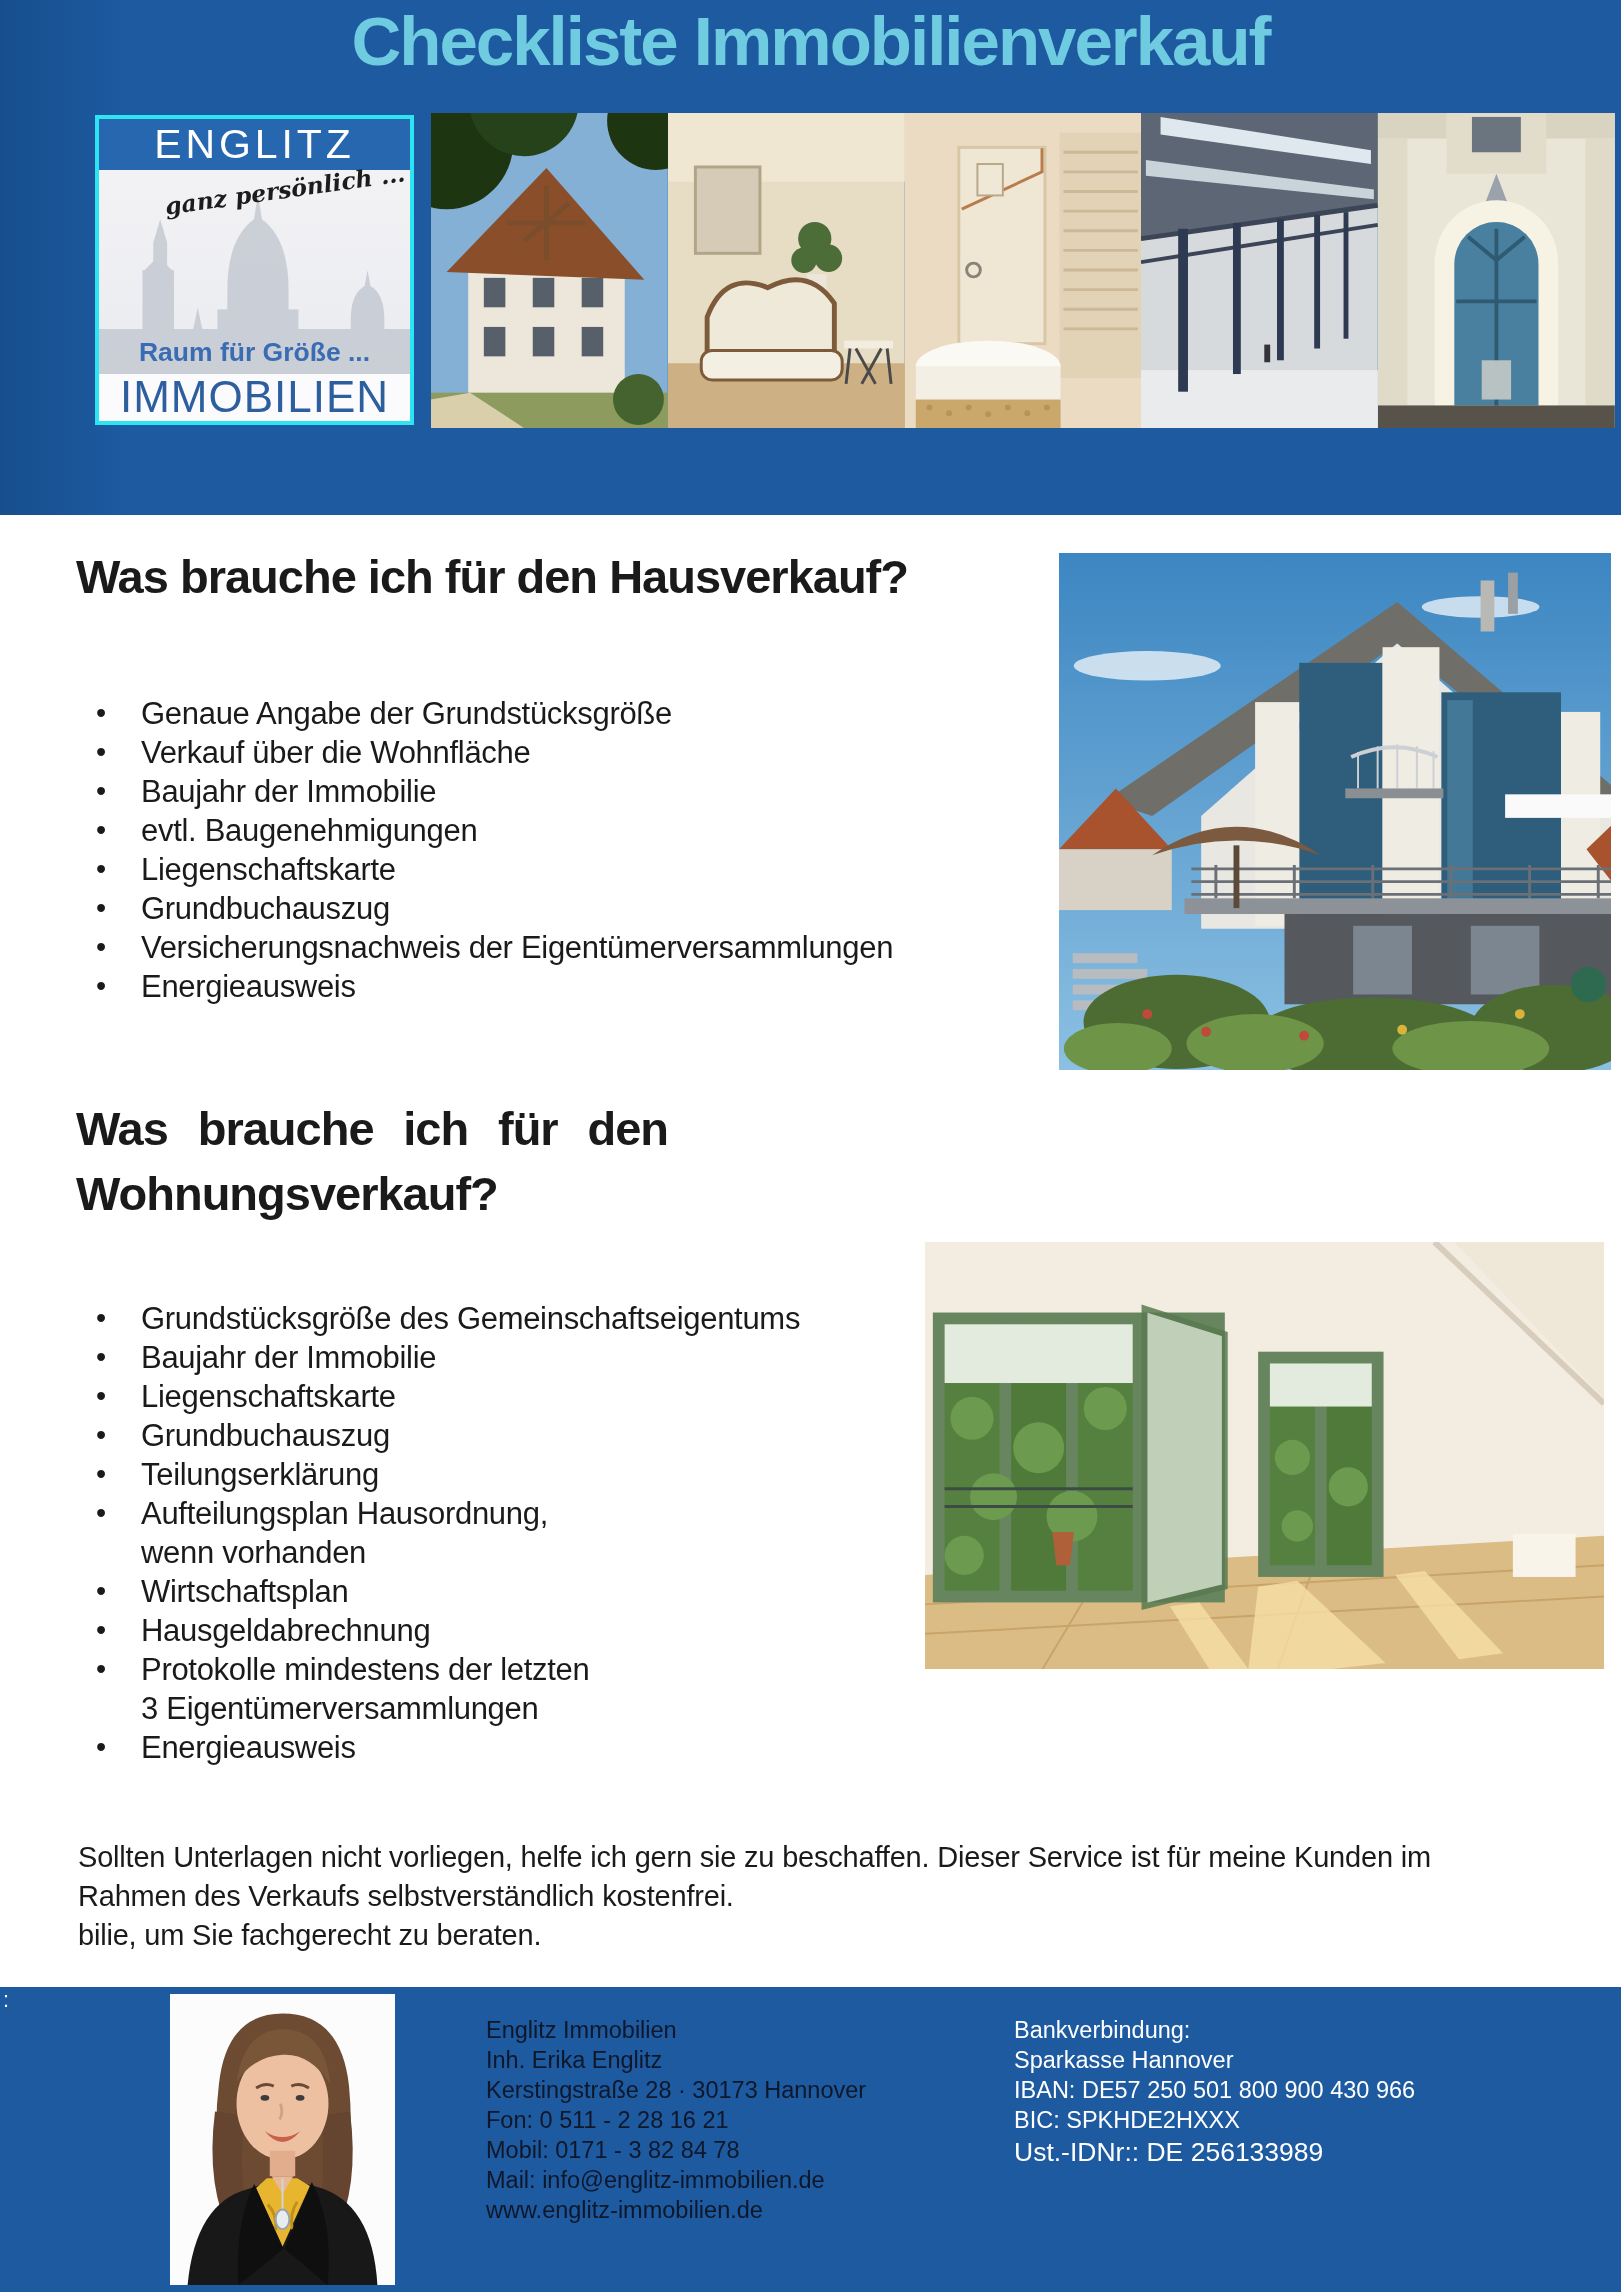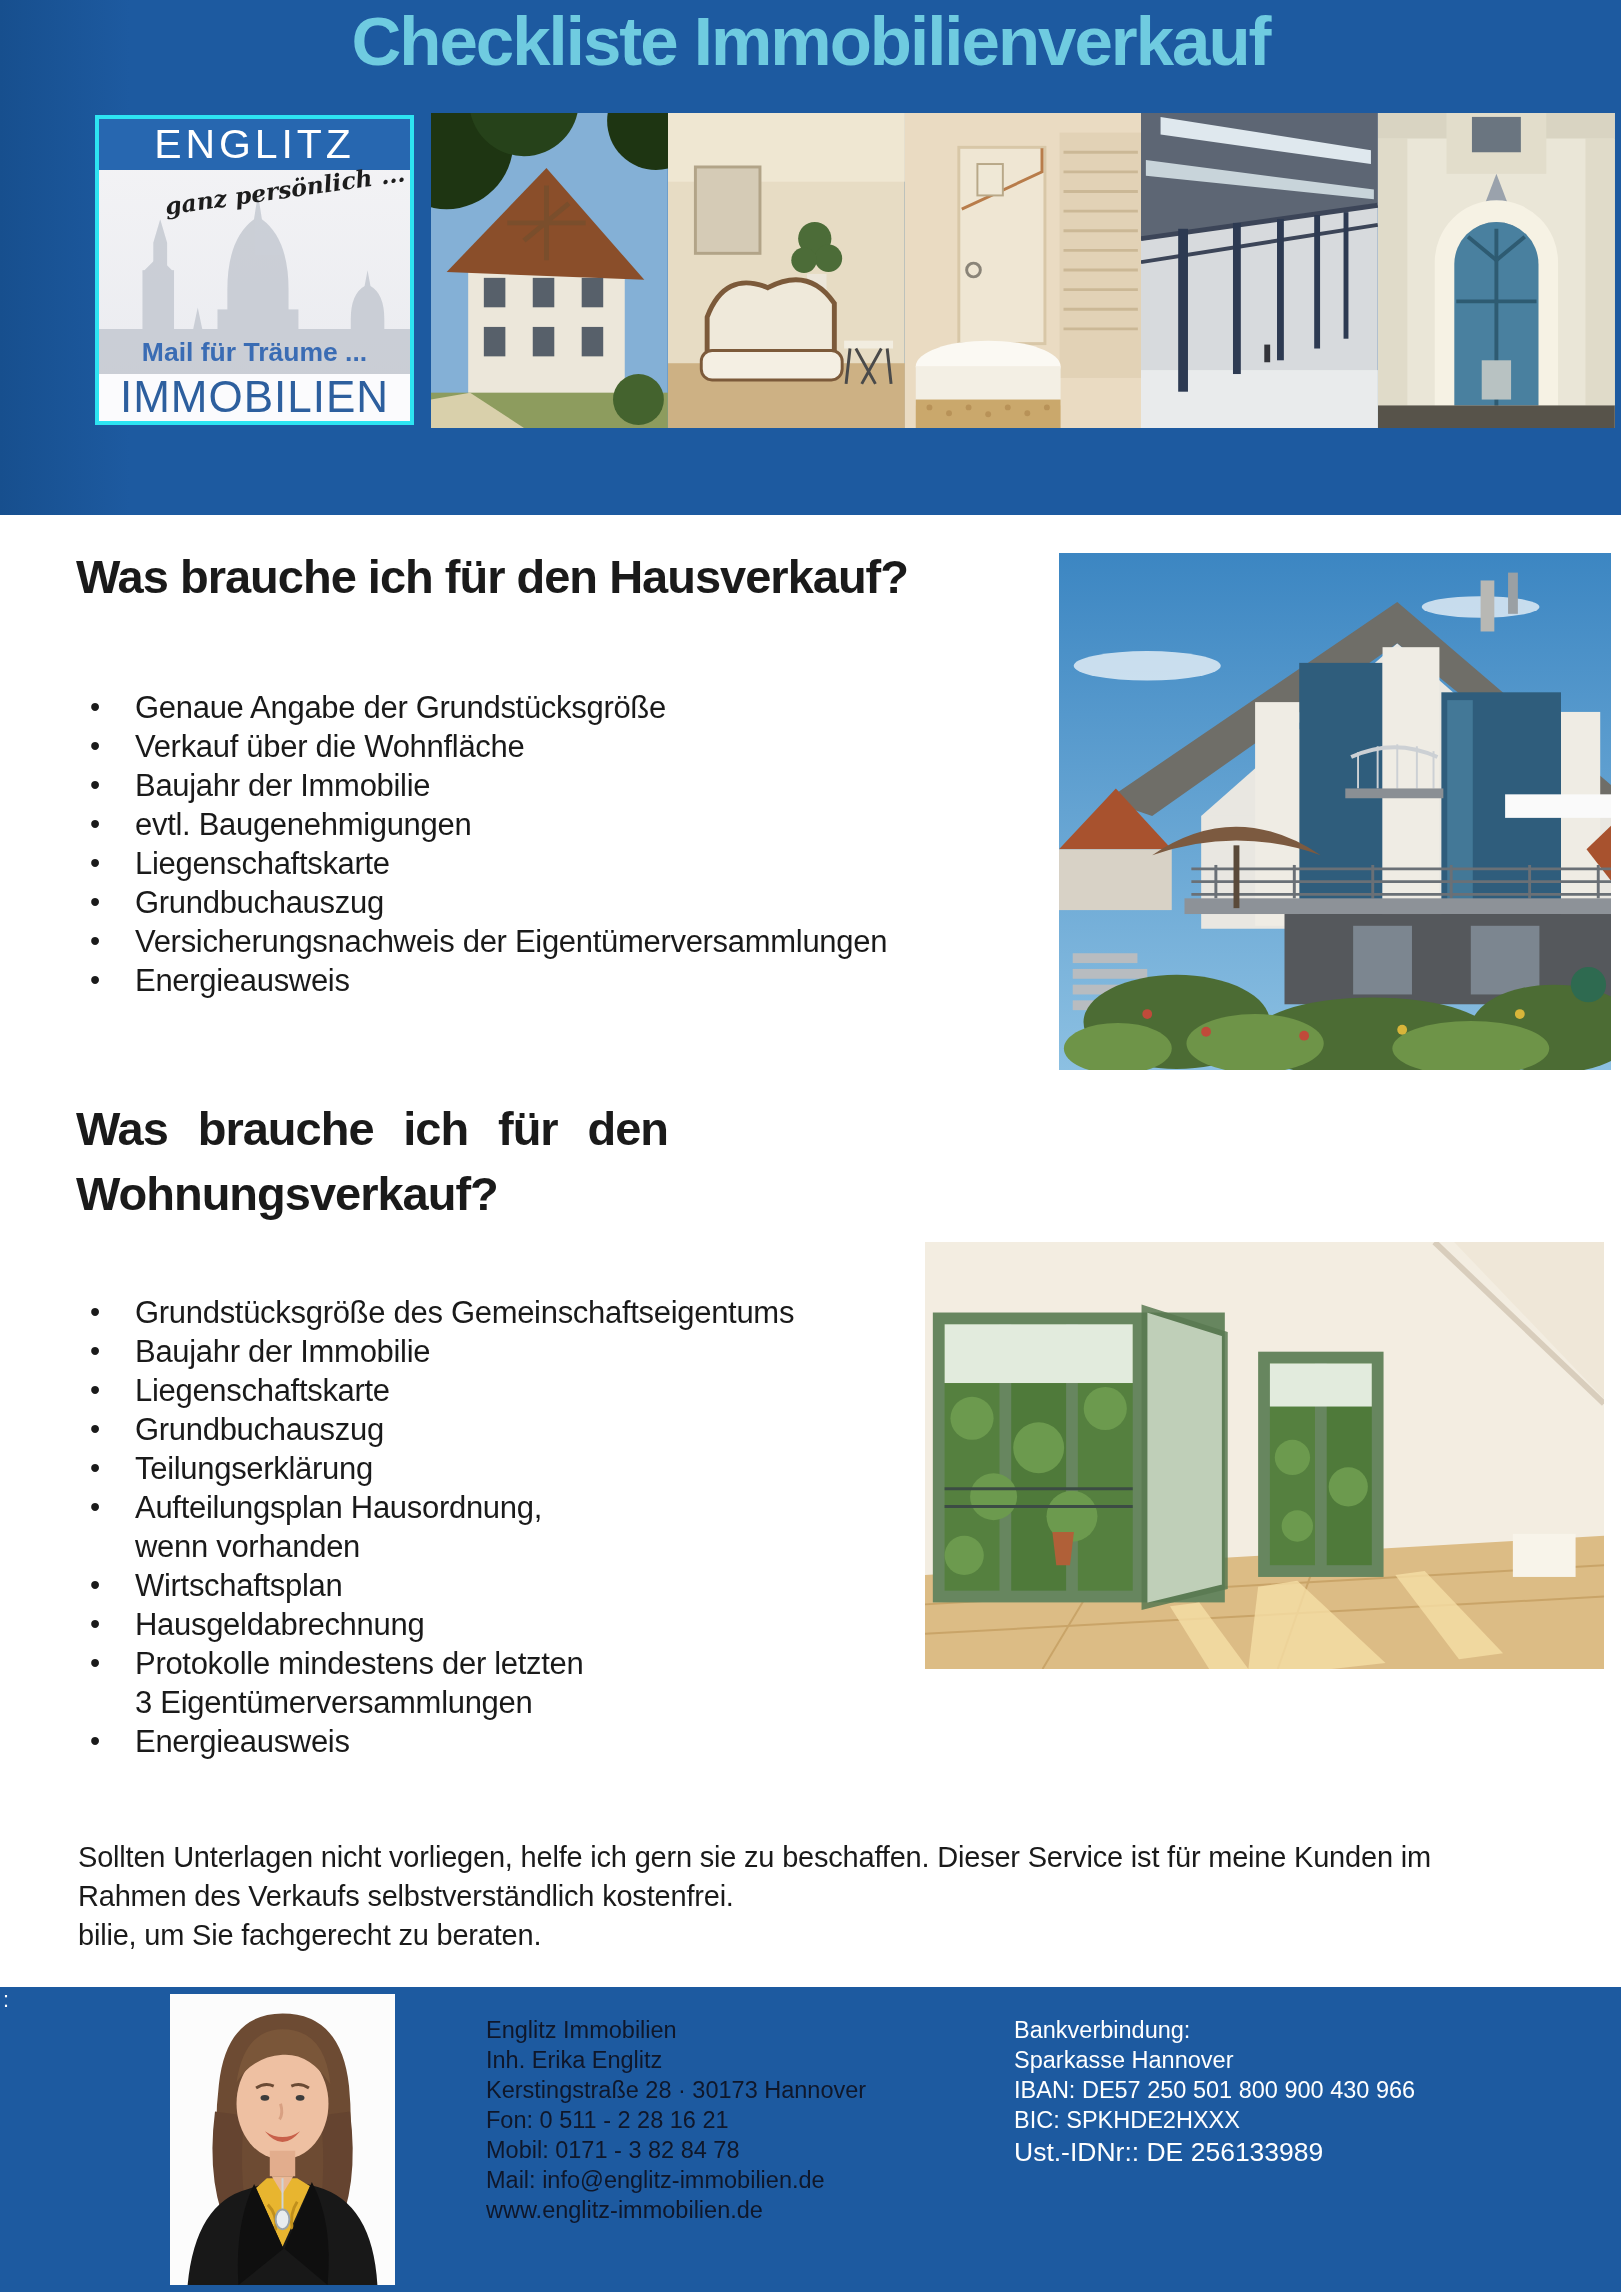--- a/index.html
+++ b/index.html
@@ -29,21 +29,21 @@
   
   .photo-strip{position:absolute;left:431px;top:113px;width:1184px;height:315px;display:flex;}
   .strip-photo{width:20%;height:100%;}
   .strip-photo svg{display:block;width:100%;height:100%;}
 
   
   .h1{position:absolute;left:76px;top:549px;font-size:47px;font-weight:bold;letter-spacing:-1px;white-space:nowrap;}
   .house-photo{position:absolute;left:1059px;top:553px;width:552px;height:517px;}
   .house-photo svg,.flat-photo svg,.portrait svg{display:block;width:100%;height:100%;}
 
-  ul.checklist{position:absolute;margin:6px;padding:0;list-style:none;}
+  ul.checklist{position:absolute;margin:12px;padding:0;list-style:none;}
   ul.checklist li{position:relative;padding-left:51px;font-size:31px;line-height:39px;
                   letter-spacing:-0.3px;white-space:pre-line;}
   ul.checklist li::before{content:"•";position:absolute;left:5.9px;top:0;font-size:29px;line-height:39px;color:#1a1a1a;}
   #list-house{left:78px;top:682px;}
   #list-flat{left:78px;top:1287px;}
 
   .h2{position:absolute;left:76px;top:1096px;font-size:47px;font-weight:bold;letter-spacing:-1px;}
   .h2 .l1{display:block;width:592px;text-align:justify;text-align-last:justify;line-height:65px;}
   .h2 .l2{display:block;line-height:65px;}
 
@@ -78,21 +78,21 @@
         <polygon points="44,92 60,76 76,92"></polygon>
         <rect x="95" y="150" width="10" height="50"></rect>
         <polygon points="95,152 100,128 105,152"></polygon>
         <path d="M130,200 L130,110 q0,-52 27,-72 l4,-26 l4,26 q27,20 27,72 L192,200 Z"></path>
         <rect x="120" y="130" width="82" height="70"></rect>
         <path d="M255,200 L255,140 q0,-26 14,-34 l3,-16 l3,16 q14,8 14,34 L289,200 Z"></path>
       </g>
     </svg>
     <div class="logo-top">ENGLITZ</div>
     <div class="logo-script">ganz persönlich ...</div>
-    <div class="logo-raum">Mail für Träume ...</div>
+    <div class="logo-raum">Raum für Größe ...</div>
     <div class="logo-bottom">IMMOBILIEN</div>
   </div>
 
   <div class="photo-strip">
 
     <div class="strip-photo">
       <svg viewBox="0 0 242 321" preserveAspectRatio="none">
         <rect width="242" height="321" fill="#84b0d6"></rect>
         <circle cx="16" cy="30" r="68" fill="#1e3512"></circle>
         <circle cx="95" cy="-12" r="56" fill="#26421a"></circle>

